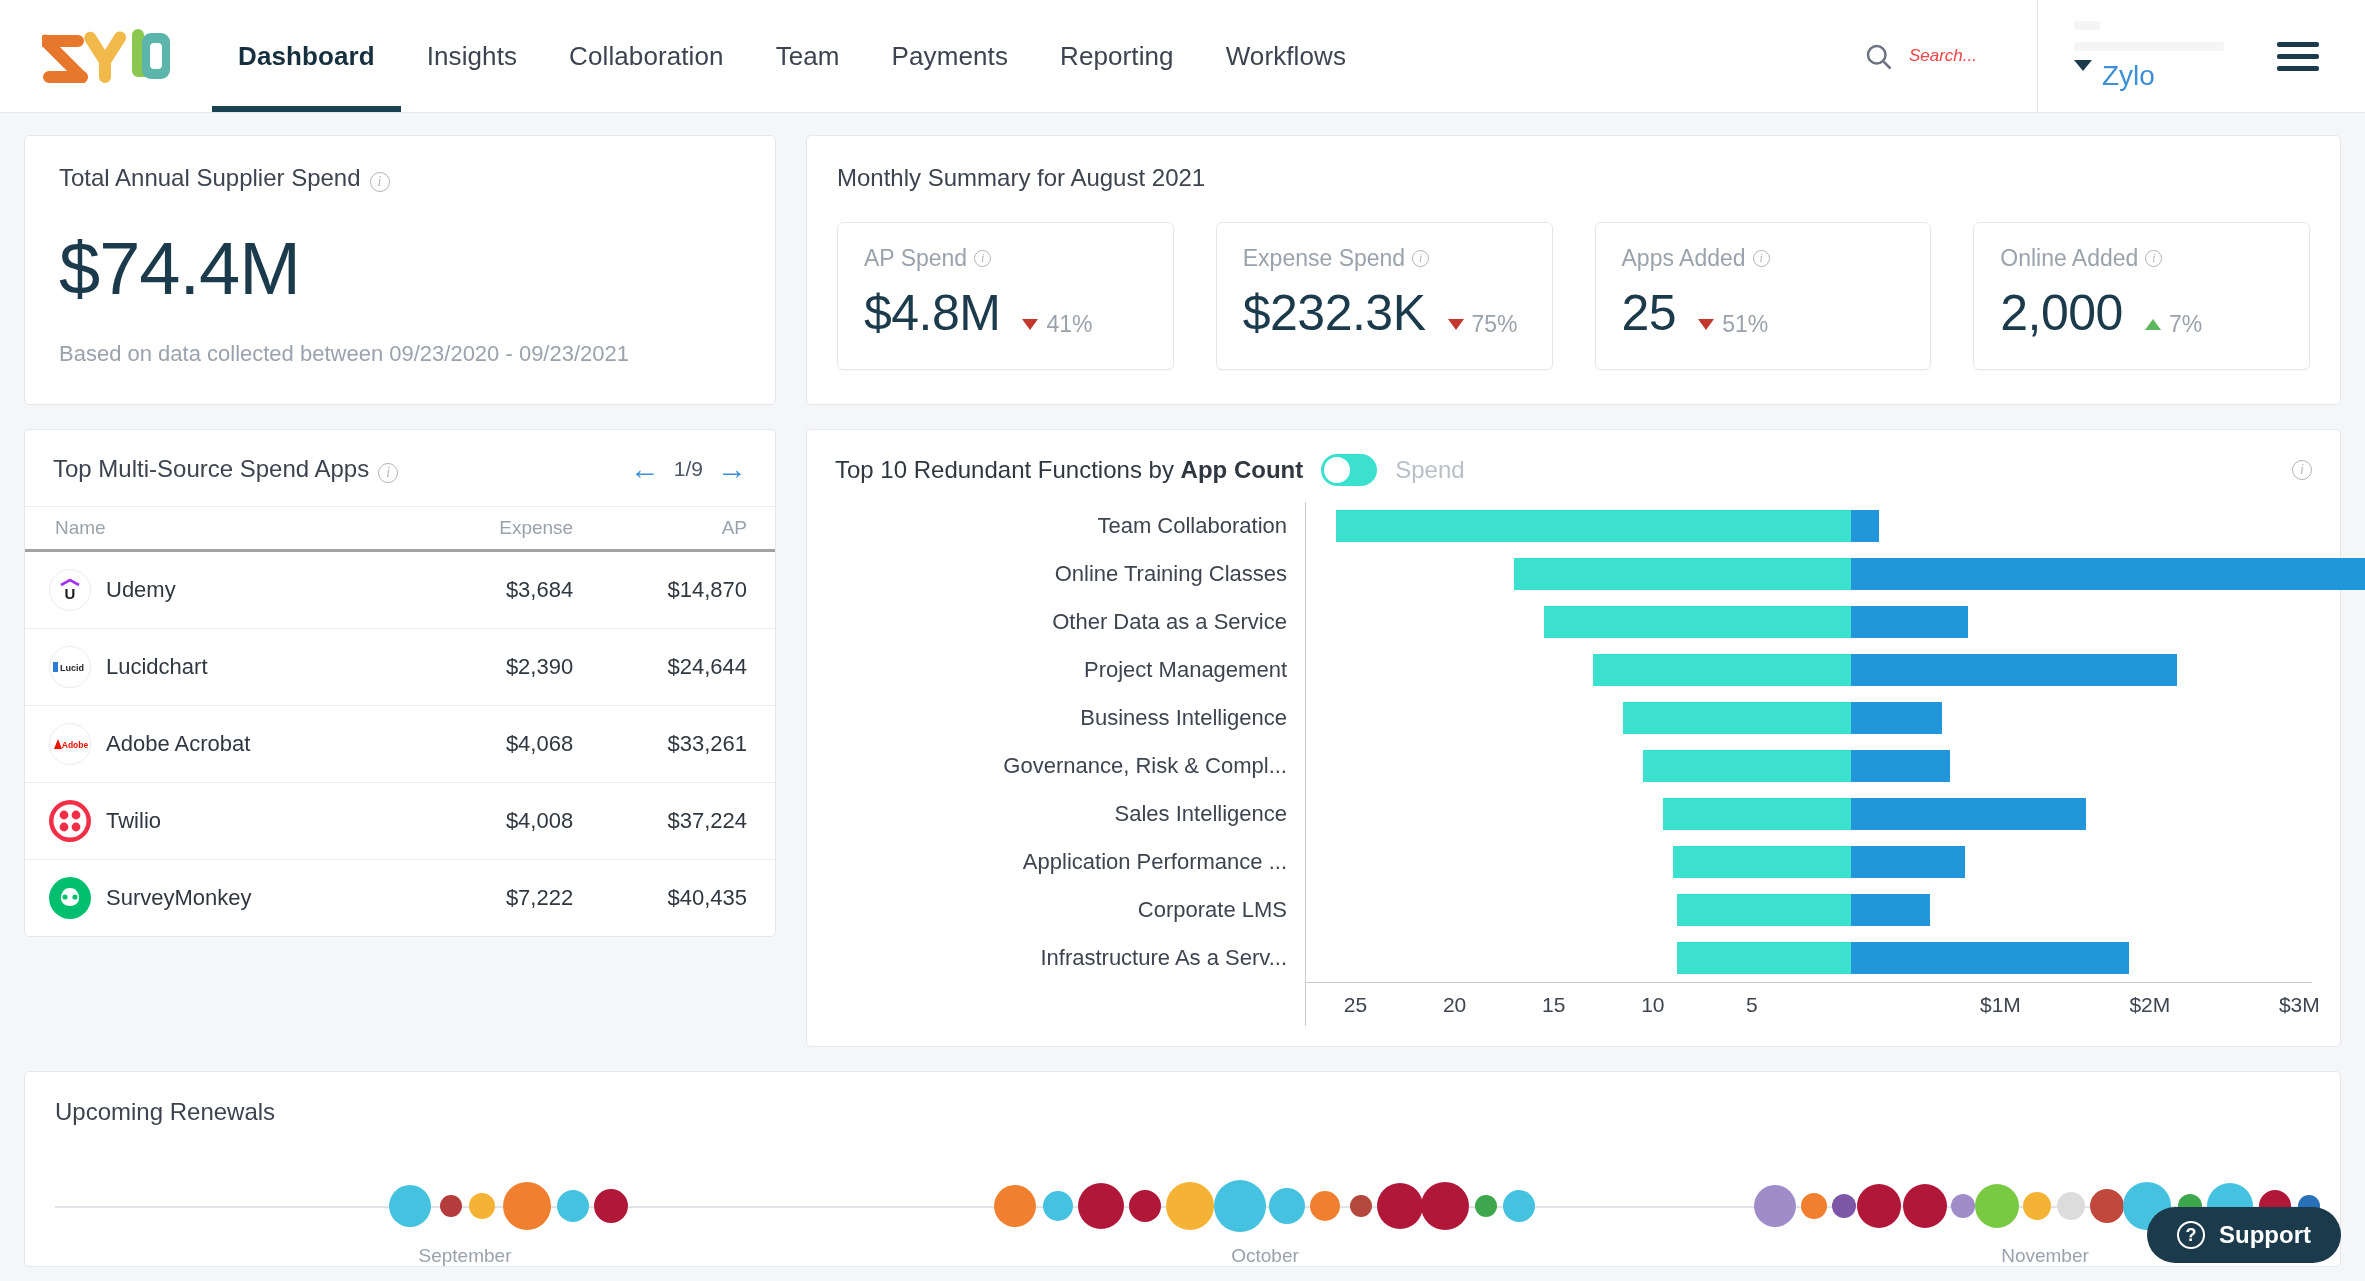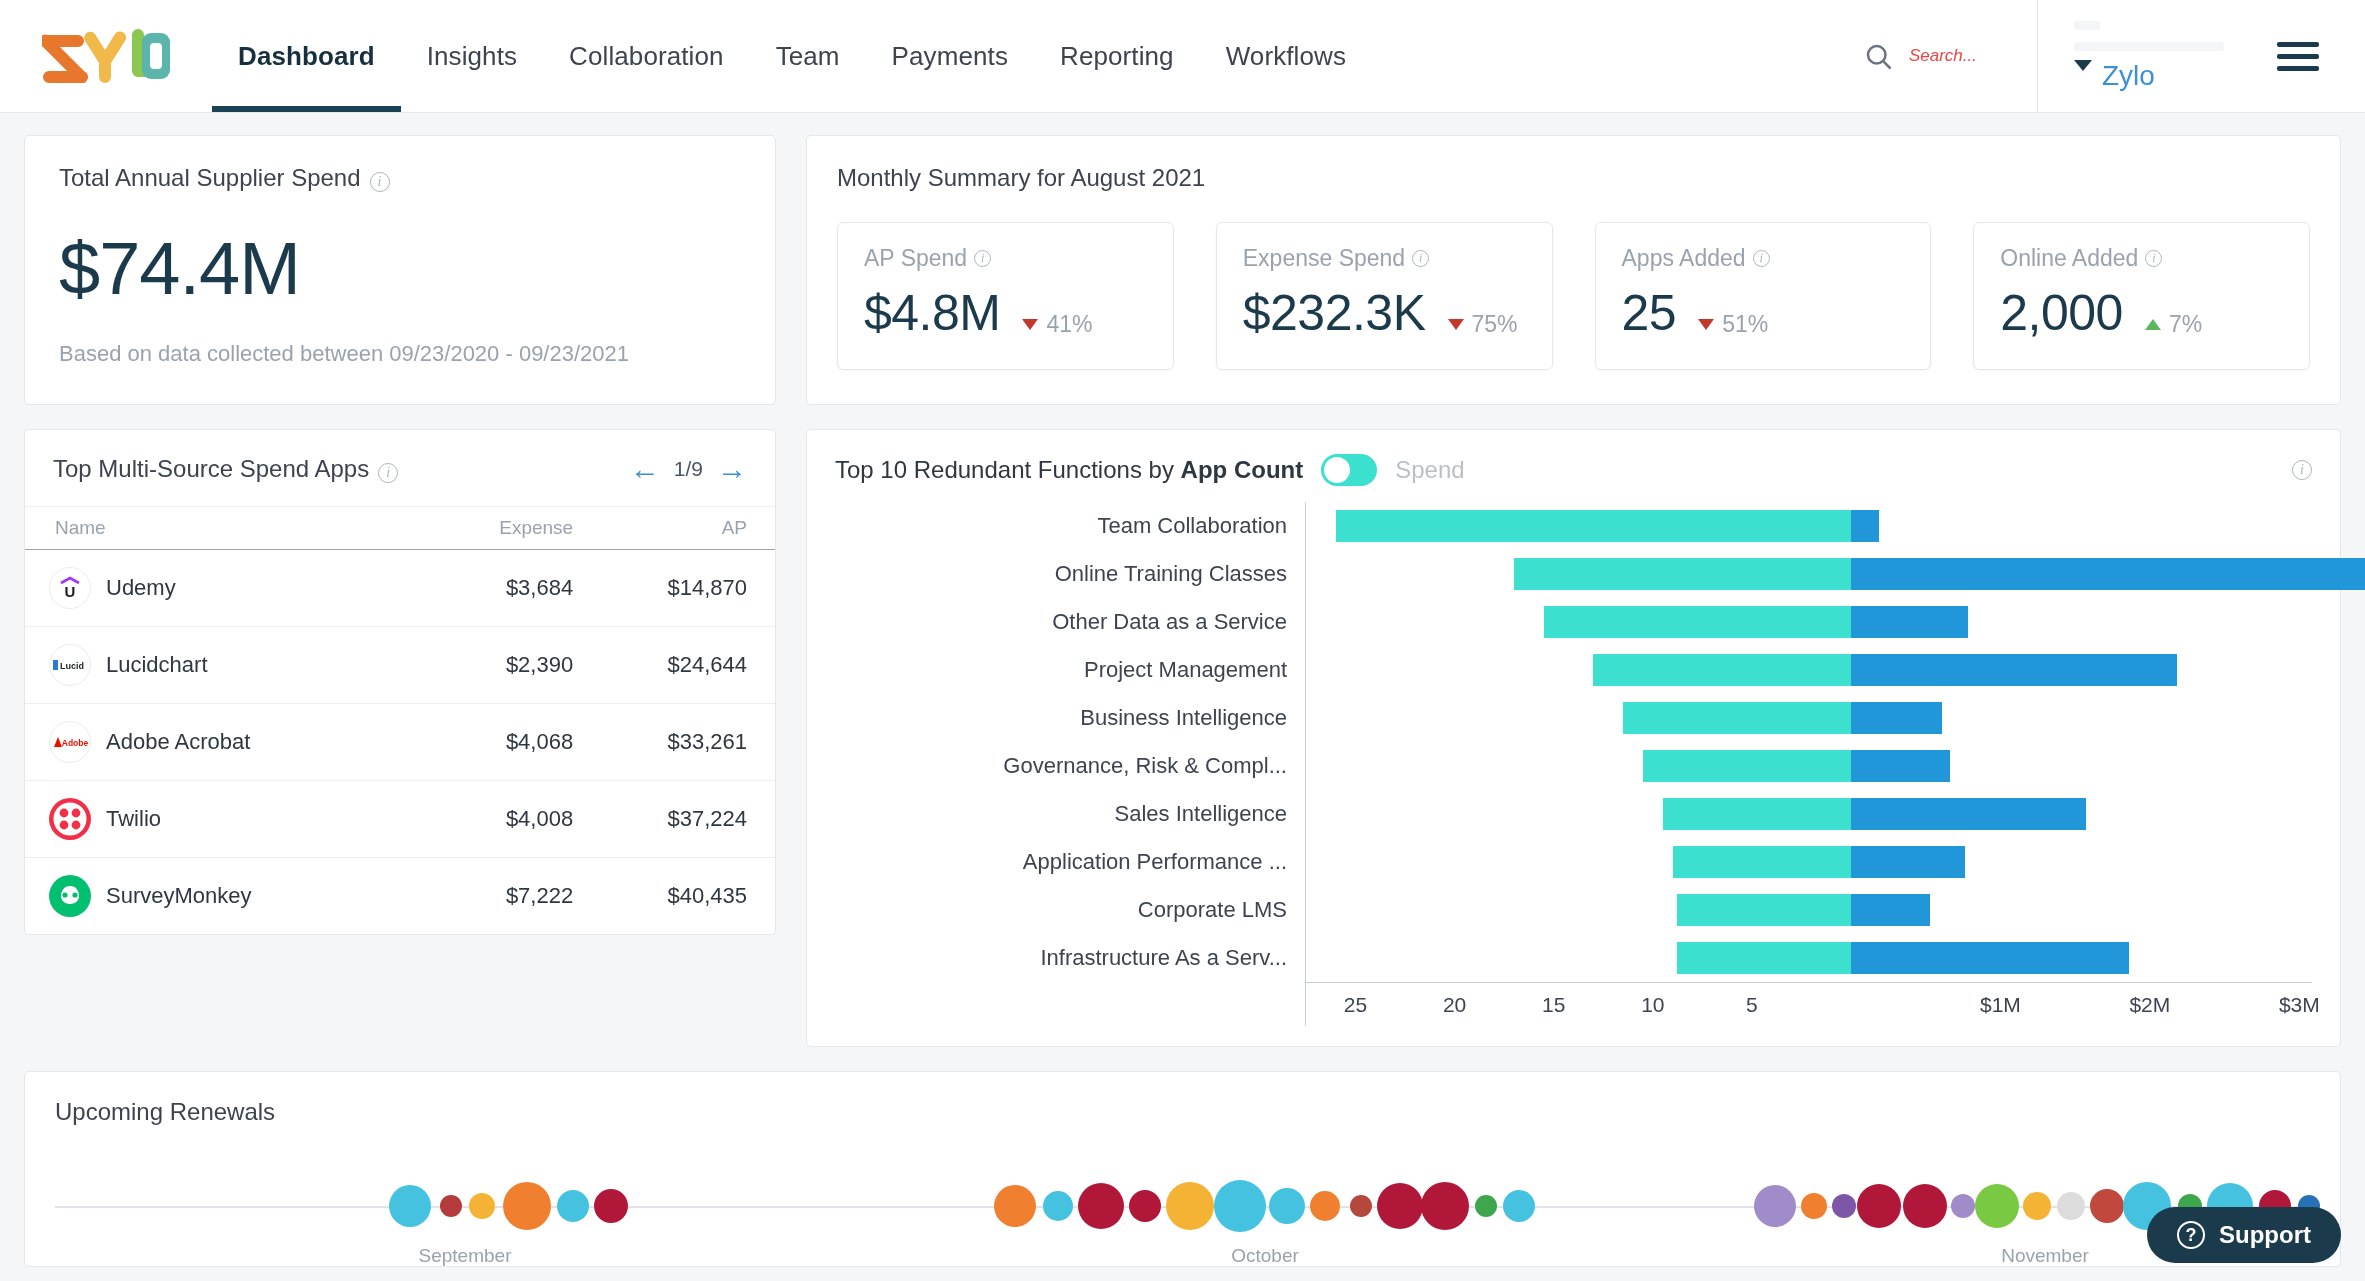--- a/index.html
+++ b/index.html
@@ -79,21 +79,21 @@
   .tri-up { width: 0; height: 0; border-left: 8px solid transparent; border-right: 8px solid transparent; border-bottom: 11px solid #5cb85c; }
 
   
   .card-tbl { width: 752px; }
   .tbl-head { display: flex; align-items: center; justify-content: space-between; padding: 24px 28px 22px; }
   .pager { display: flex; align-items: center; gap: 14px; font-size: 21px; color: #4b5563; }
   .arrow { color: #3d8fd6; font-size: 30px; line-height: 1; cursor: pointer; }
   table { width: 100%; border-collapse: collapse; }
   thead th {
     font-size: 19px; font-weight: normal; color: #9aa2ad; text-align: right;
-    padding: 10px 28px 10px 0; border-top: 1px solid #eceff2; border-bottom: 1px solid #a3a3a3;
+    padding: 10px 28px 10px 0; border-top: 1px solid #eceff2; border-bottom: 3px solid #a3a3a3;
   }
   thead th:first-child { text-align: left; padding-left: 30px; }
   tbody td { font-size: 22px; color: #2f3740; text-align: right; padding: 17px 28px 17px 0; border-bottom: 1px solid #eceff2; }
   tbody tr:last-child td { border-bottom: none; }
   tbody td:first-child { text-align: left; padding-left: 24px; }
   .appcell { display: flex; align-items: center; gap: 15px; }
   .applogo { width: 42px; height: 42px; border-radius: 50%; flex: none; display: flex; align-items: center; justify-content: center; overflow: hidden; }
 
   
   .card-chart { flex: 1; padding: 24px 28px 20px; position: relative; }

